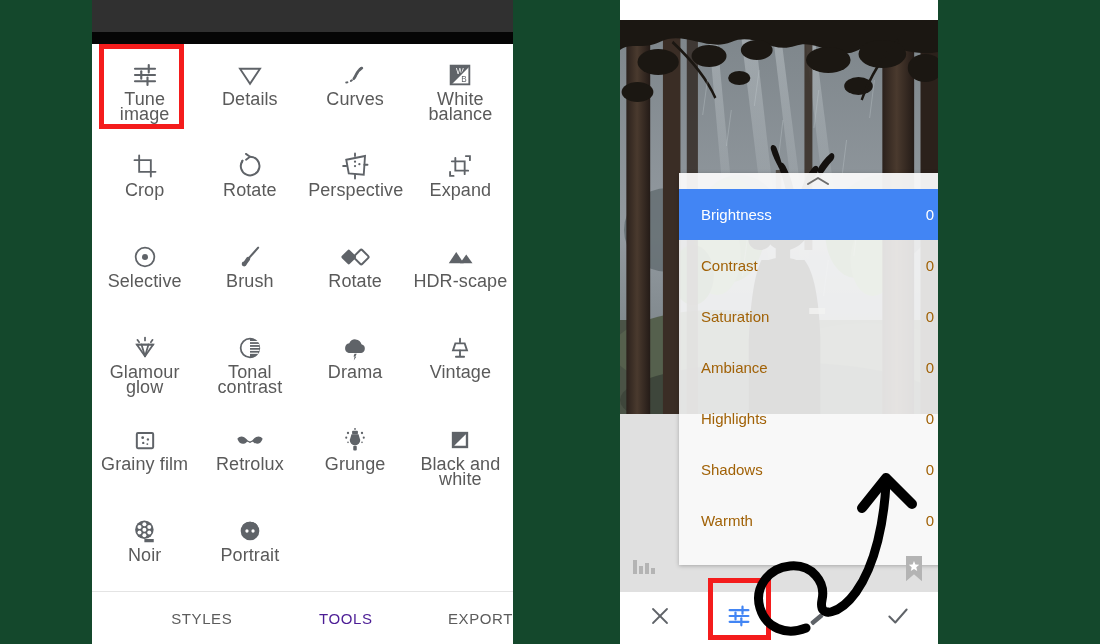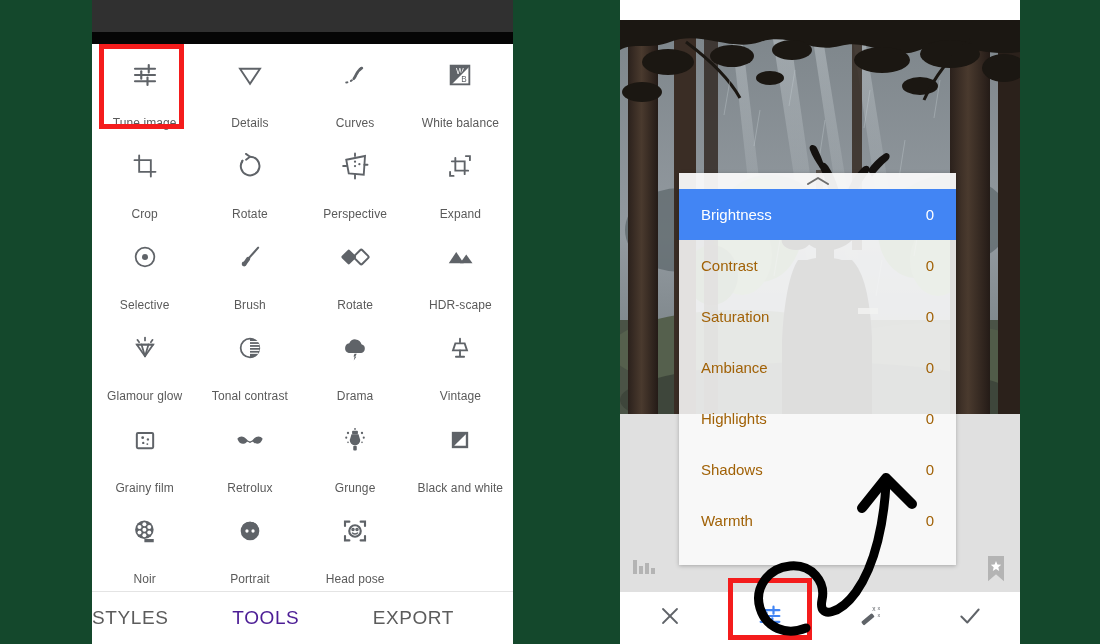--- a/index.html
+++ b/index.html
@@ -35,43 +35,43 @@
     display: flex; flex-direction: column; align-items: center;
     justify-content: flex-start; padding-top: 14px;
     position: relative; cursor: pointer;
   }
   .tool .glyph {
     height: 34px; display: flex; align-items: center; justify-content: center;
     color: #5f6368;
   }
   .tool .glyph svg { display: block; }
   .tool .tlabel {
-    margin-top: 24px; font-size: 12px; color: #5a5a5a; text-align: center;
+    margin-top: 0; font-size: 18px; color: #5a5a5a; text-align: center;
     line-height: 15px; max-width: 94px; letter-spacing: .1px;
   }
   .tool.highlight::after {
     content: ""; position: absolute;
     left: 7px; top: 0px; right: 13px; bottom: 6px;
     border: 5px solid #f41c1c; pointer-events: none;
   }
 
   .left-tabbar {
     position: absolute; left: 0; bottom: 0; width: 100%; height: 53px;
     background: #ffffff; border-top: 1px solid #e4e4e4;
     display: flex; align-items: center;
   }
   .tab {
-    flex: 1; text-align: left; font-size: 19px; color: #5c5c5c;
+    flex: 1; text-align: right; font-size: 15px; color: #5c5c5c;
     letter-spacing: .6px; cursor: pointer;
   }
   .tab.active { color: #4c1d95; }
 
   
   .right-panel {
-    position: absolute; left: 620px; top: 0; width: 400px; height: 644px;
+    position: absolute; left: 620px; top: 0; width: 318px; height: 644px;
     background: #e0e0e0; overflow: hidden;
   }
   .photo {
     position: absolute; left: 0; top: 20px; width: 100%; height: 394px;
     overflow: hidden; background: #4a5258;
   }
   .photo svg { display: block; width: 100%; height: 100%; }
 
   .canvas-below {
     position: absolute; left: 0; top: 414px; width: 100%; height: 178px;
@@ -404,35 +404,20 @@
             <circle cx="12" cy="12" r="8" fill="#5f6368"></circle>
             <path d="M12 4 A8 8 0 0 0 5 8.2 L19 8.2 A8 8 0 0 0 12 4 Z" fill="#5f6368"></path>
             <circle cx="9.4" cy="12" r="1.4" fill="#ffffff"></circle>
             <circle cx="14.6" cy="12" r="1.4" fill="#ffffff"></circle>
             <path d="M4.6 10 A8 8 0 0 1 19.4 10 L19.4 7 L4.6 7 Z" fill="#ffffff" opacity="0"></path>
           </svg>
         </span>
         <span class="tlabel">Portrait</span>
       </div>
 
-      <div class="tool">
-        <span class="glyph">
-          <svg width="30" height="30" viewBox="0 0 24 24" fill="none" stroke="#5f6368" stroke-width="1.7" stroke-linecap="round">
-            <path d="M4 8 V4.5 H7.5"></path>
-              <path d="M16.5 4.5 H20 V8"></path>
-            <path d="M20 16 V19.5 H16.5"></path>
-              <path d="M7.5 19.5 H4 V16"></path>
-            <circle cx="12" cy="12" r="4.6"></circle>
-            <circle cx="10.4" cy="10.8" r=".55" fill="#5f6368"></circle>
-            <circle cx="13.6" cy="10.8" r=".55" fill="#5f6368"></circle>
-            <path d="M10 13.6 Q12 15.2 14 13.6" stroke-width="1.2"></path>
-          </svg>
-        </span>
-        <span class="tlabel">Head pose</span>
-      </div>
 
 
     </div>
 
     <div class="left-tabbar">
       <div class="tab">STYLES</div>
       <div class="tab active">TOOLS</div>
       <div class="tab">EXPORT</div>
     </div>
   </div>

